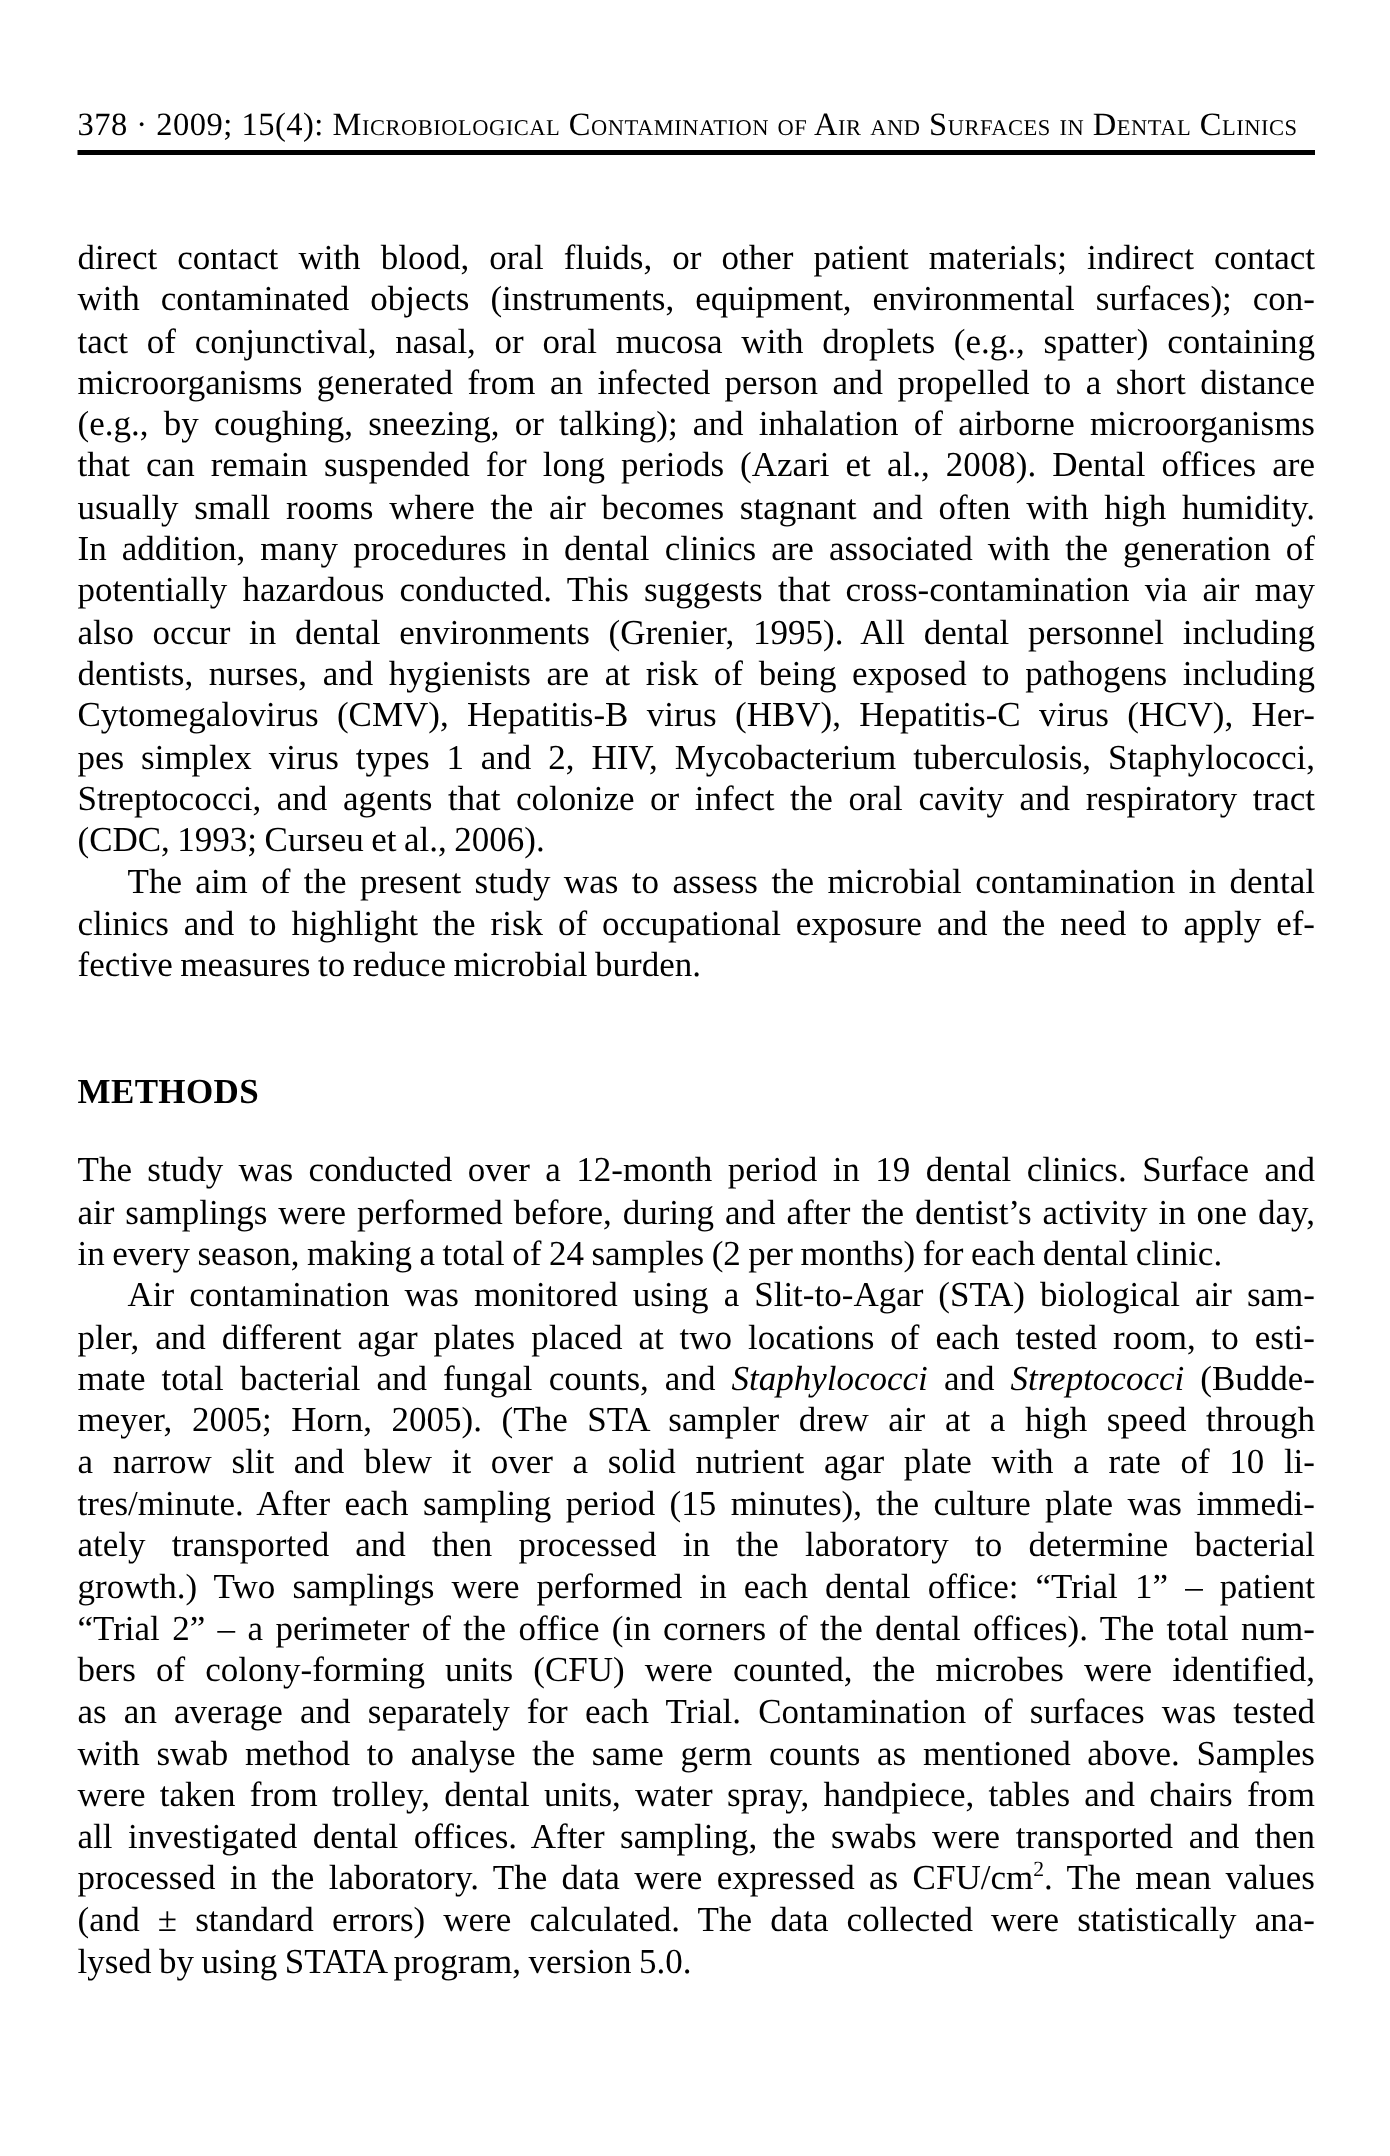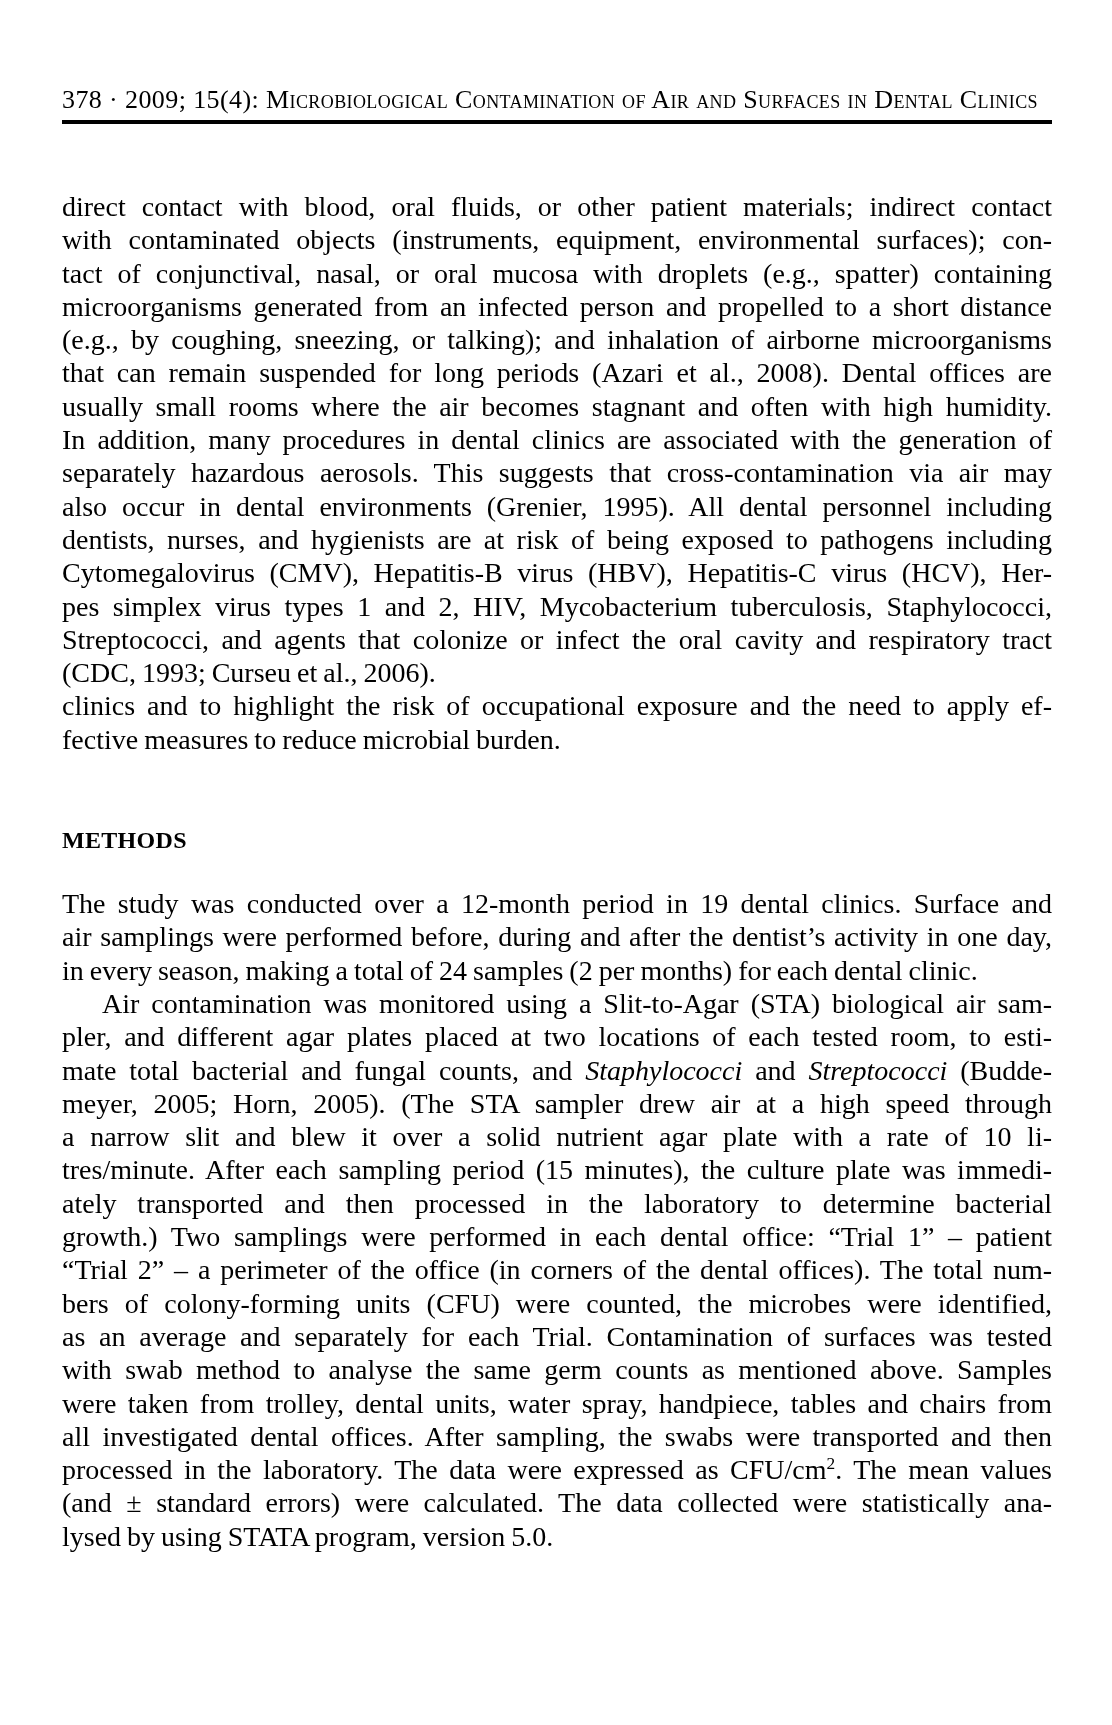--- a/index.html
+++ b/index.html
@@ -25,21 +25,21 @@
   .line {
     text-align: justify;
     text-align-last: justify;
     white-space: nowrap;
     word-spacing: -1px;
     width: 990px;
   }
   .line.last { text-align-last: left; }
   .line.indent { text-indent: 40px; }
   .section-heading {
-    font-size: 24px;
+    font-size: 28px;
     font-weight: bold;
     line-height: 33px;
     margin: 68px 0 30px 0;
     letter-spacing: 0.3px;
   }
   sup { font-size: 0.62em; line-height: 0; }
   i { font-style: italic; }
 </style>
 </head>
 <body>
@@ -52,29 +52,30 @@
   <main class="content">
       <div class="para">
         <div class="line">direct contact with blood, oral fluids, or other patient materials; indirect contact</div>
         <div class="line">with contaminated objects (instruments, equipment, environmental surfaces); con-</div>
         <div class="line">tact of conjunctival, nasal, or oral mucosa with droplets (e.g., spatter) containing</div>
         <div class="line">microorganisms generated from an infected person and propelled to a short distance</div>
         <div class="line">(e.g., by coughing, sneezing, or talking); and inhalation of airborne microorganisms</div>
         <div class="line">that can remain suspended for long periods (Azari et al., 2008). Dental offices are</div>
         <div class="line">usually small rooms where the air becomes stagnant and often with high humidity.</div>
         <div class="line">In addition, many procedures in dental clinics are associated with the generation of</div>
-        <div class="line">separately hazardous aerosols. This suggests that cross-contamination via air may</div>
+        <div class="line">potentially hazardous conducted. This suggests that cross-contamination via air may</div>
         <div class="line">also occur in dental environments (Grenier, 1995). All dental personnel including</div>
         <div class="line">dentists, nurses, and hygienists are at risk of being exposed to pathogens including</div>
         <div class="line">Cytomegalovirus (CMV), Hepatitis-B virus (HBV), Hepatitis-C virus (HCV), Her-</div>
         <div class="line">pes simplex virus types 1 and 2, HIV, Mycobacterium tuberculosis, Staphylococci,</div>
         <div class="line">Streptococci, and agents that colonize or infect the oral cavity and respiratory tract</div>
         <div class="line last">(CDC, 1993; Curseu et al., 2006).</div>
       </div>
       <div class="para">
+        <div class="line indent">The aim of the present study was to assess the microbial contamination in dental</div>
         <div class="line">clinics and to highlight the risk of occupational exposure and the need to apply ef-</div>
         <div class="line last">fective measures to reduce microbial burden.</div>
       </div>
       <h2 class="section-heading">METHODS</h2>
       <div class="para">
         <div class="line">The study was conducted over a 12-month period in 19 dental clinics. Surface and</div>
         <div class="line">air samplings were performed before, during and after the dentist’s activity in one day,</div>
         <div class="line last">in every season, making a total of 24 samples (2 per months) for each dental clinic.</div>
       </div>
       <div class="para">

